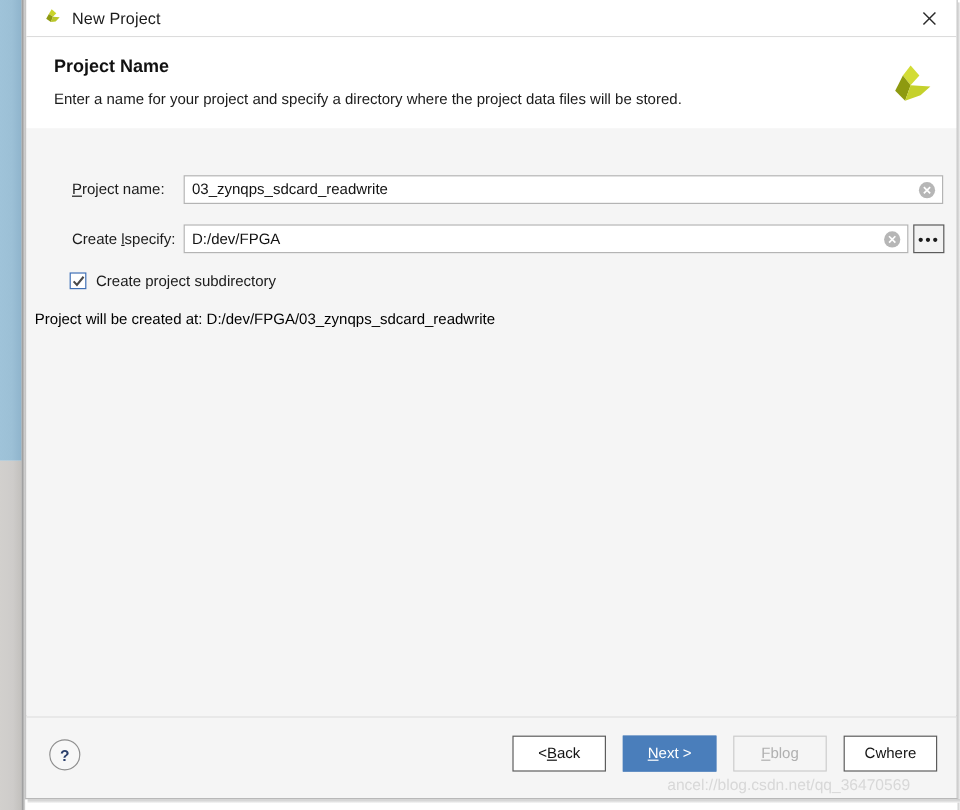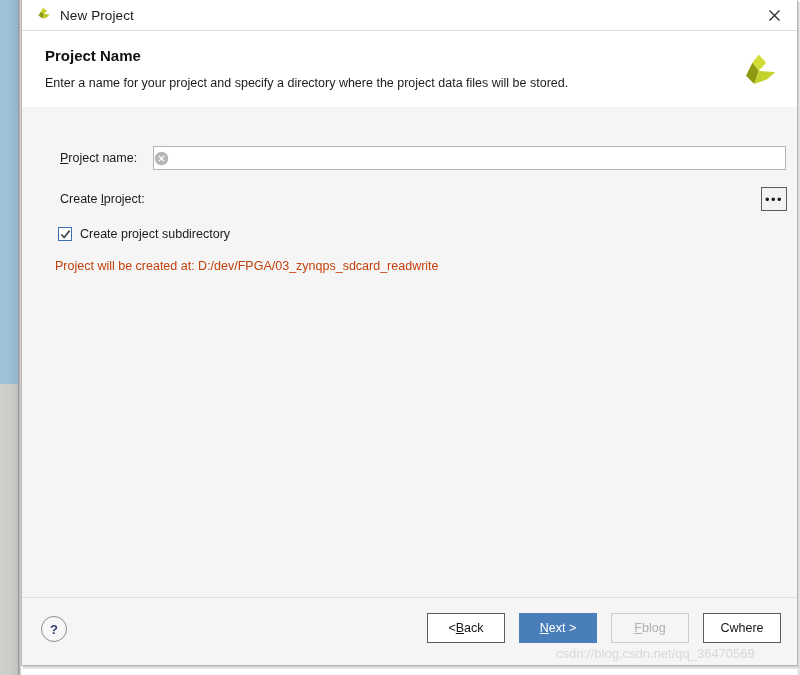--- a/index.html
+++ b/index.html
@@ -207,23 +207,23 @@
     flex: none;
   }
   #subdir-label {
     margin-left: 8px;
     font-size: 12.5px;
     color: #1b1b1b;
   }
 
   #created-at {
     position: absolute;
-    left: 33px; top: 152px;
-    font-size: 12.5px;
-    color: #c2410c;
+    left: 7px; top: 152px;
+    font-size: 12.5px;
+    color: #000000;
   }
 
   
   #footer-panel {
     position: absolute;
     left: 0; bottom: 0;
     width: 100%;
     height: 68px;
     background: #f5f5f5;
     border-top: 1px solid #dfdfdf;
@@ -321,29 +321,38 @@
       <polygon points="26,23 44,24 35,32 21,37" fill="#c5d12c"></polygon>
     </svg>
   </div>
 
   <div id="body-panel">
 
     <div class="form-row" style="left:38px; top:39px;">
       <span class="form-label"><span class="mn">P</span><span>roject name:</span></span>
     </div>
     <div class="text-field" style="left:131px; top:39px; width:633px;">
+      <span class="value" title="Project name">03_zynqps_sdcard_readwrite</span>
       <svg class="clear-icon" viewBox="0 0 16 16">
         <circle cx="8" cy="8" r="7.2" fill="#b6b6b6"></circle>
         <line x1="5.2" y1="5.2" x2="10.8" y2="10.8" stroke="#ffffff" stroke-width="1.5"></line>
         <line x1="10.8" y1="5.2" x2="5.2" y2="10.8" stroke="#ffffff" stroke-width="1.5"></line>
       </svg>
     </div>
 
     <div class="form-row" style="left:38px; top:80px;">
-      <span class="form-label"><span>Create </span><span class="mn">l</span><span>project:</span></span>
+      <span class="form-label"><span>Create </span><span class="mn">l</span><span>specify:</span></span>
+    </div>
+    <div class="text-field" style="left:131px; top:80px; width:604px;">
+      <span class="value" title="Project location">D:/dev/FPGA</span>
+      <svg class="clear-icon" viewBox="0 0 16 16">
+        <circle cx="8" cy="8" r="7.2" fill="#b6b6b6"></circle>
+        <line x1="5.2" y1="5.2" x2="10.8" y2="10.8" stroke="#ffffff" stroke-width="1.5"></line>
+        <line x1="10.8" y1="5.2" x2="5.2" y2="10.8" stroke="#ffffff" stroke-width="1.5"></line>
+      </svg>
     </div>
     <div id="browse-button" style="left:739px; top:80px;">•••</div>
 
     <div id="subdir-row">
       <span id="subdir-checkbox">
         <svg width="11" height="11" viewBox="0 0 12 12">
           <polyline points="1.5,6 4.5,9.2 10.5,1.8" fill="none" stroke="#4a4a4a" stroke-width="1.9"></polyline>
         </svg>
       </span>
       <span id="subdir-label">Create project subdirectory</span>
@@ -374,13 +383,13 @@
       <div class="dlg-button">
         <span></span>
           <span>C</span>
           <span>where</span>
       </div>
     </div>
   </div>
 
 </div>
 
-<div id="watermark">csdn://blog.csdn.net/qq_36470569</div>
+<div id="watermark">ancel://blog.csdn.net/qq_36470569</div>
 
 </body></html>

